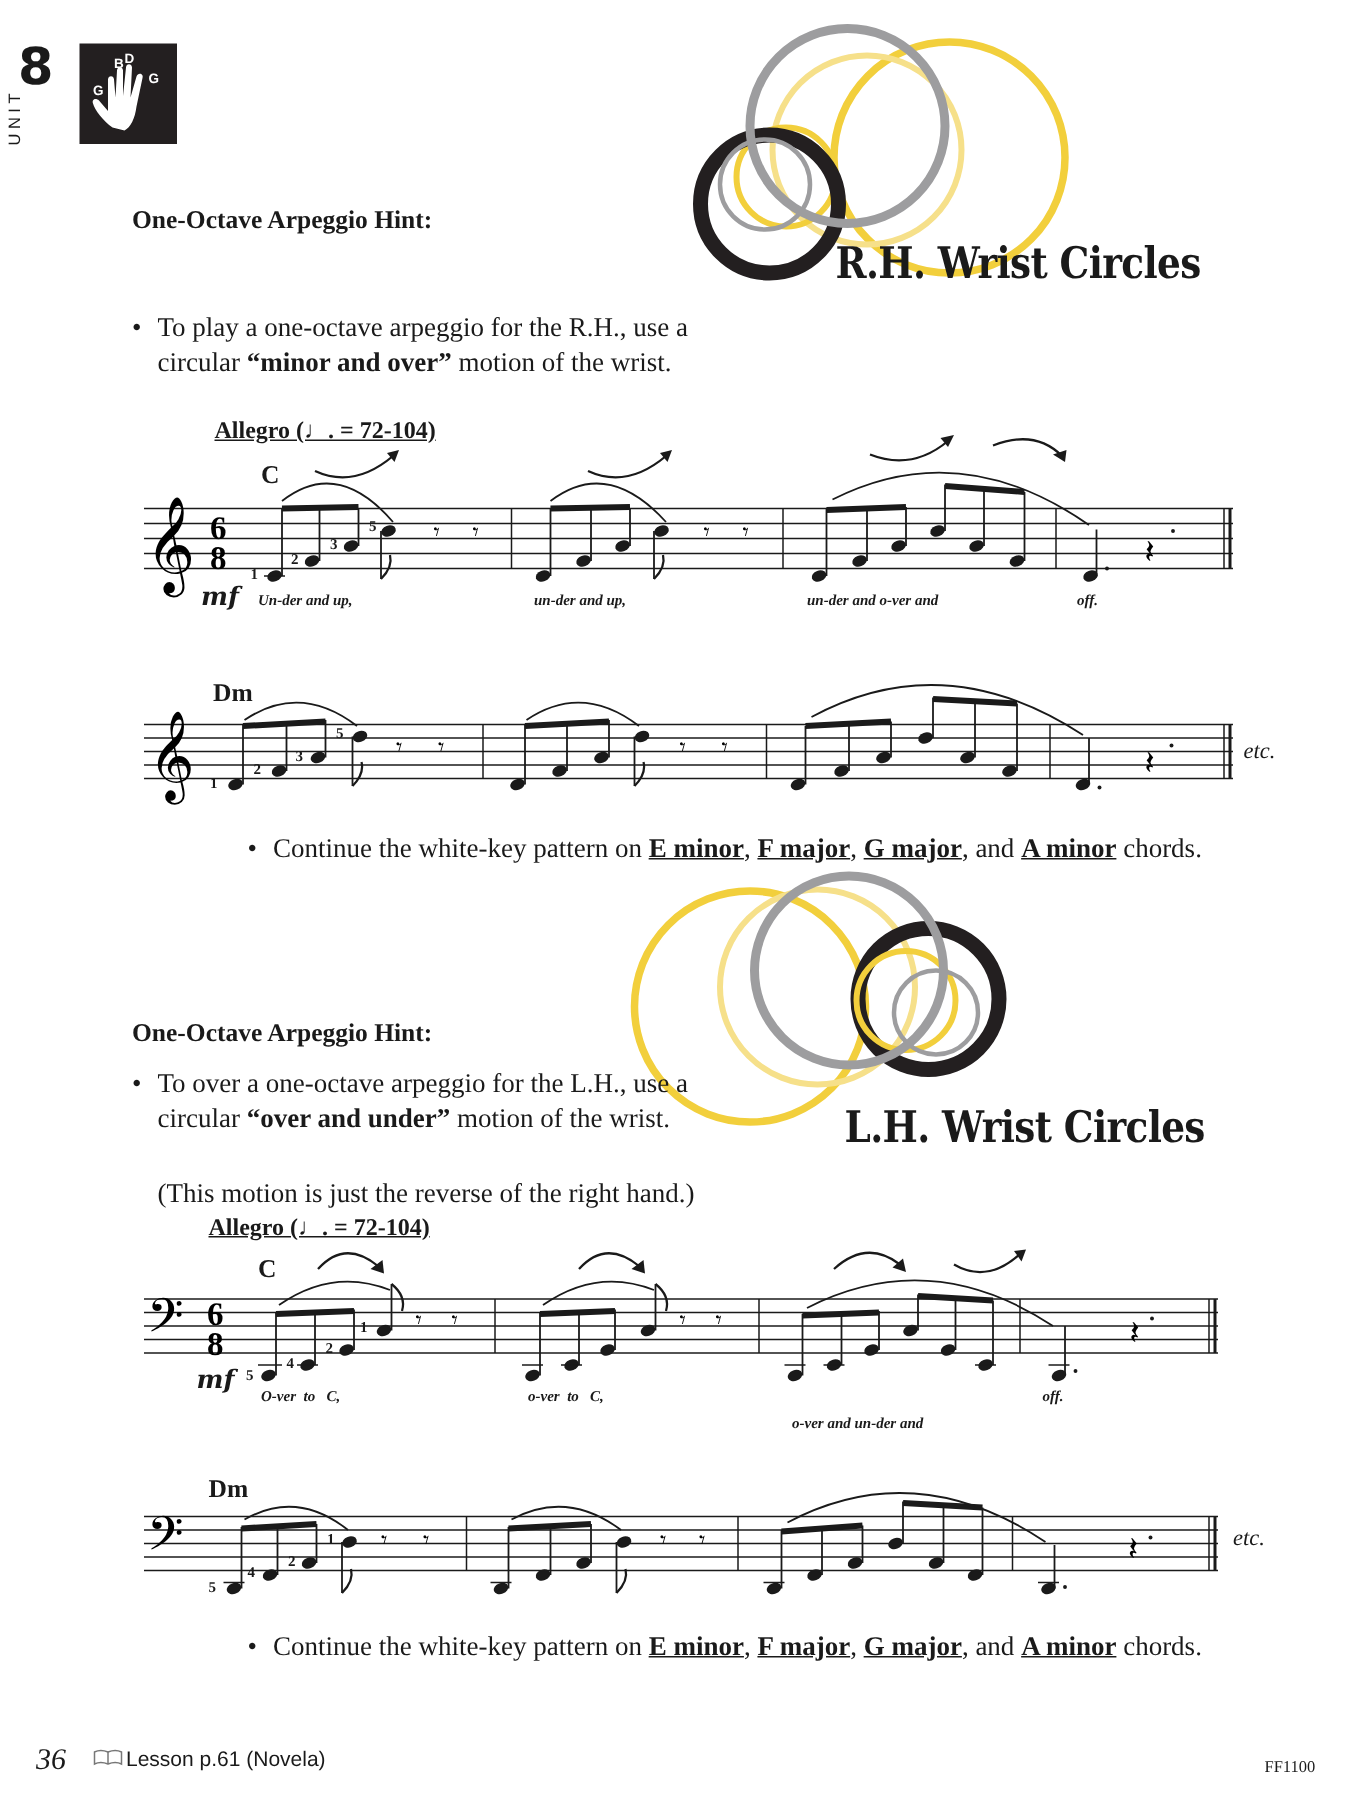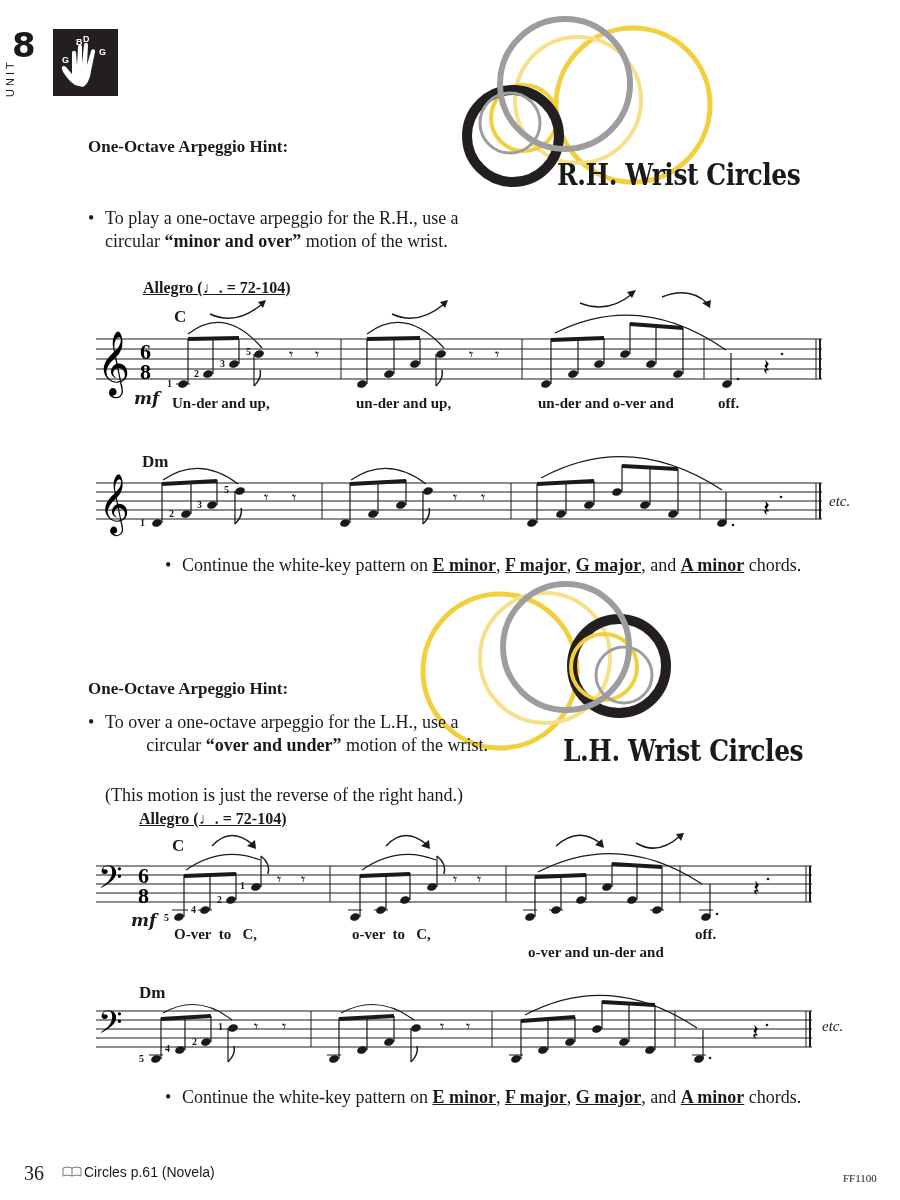--- a/index.html
+++ b/index.html
@@ -9,27 +9,27 @@
   .unit-num { left: 12px; top: 28px; font-family: "DejaVu Sans", sans-serif; font-weight: bold; font-size: 34px; line-height: 34px; color: #1a1a1a; }
   .unit-label { left: 4px; top: 74px; width: 30px; font-family: "Liberation Sans", sans-serif; font-size: 11px; letter-spacing: 3px; transform: rotate(-90deg); transform-origin: left top; color: #1a1a1a; }
   .unit-box { left: 53px; top: 29px; width: 65px; height: 67px; background: #231f20; }
   .hint-title { font-weight: bold; font-size: 17px; text-align: right; }
   .hint-text { font-size: 18px; line-height: 23px; }
   .hint-text b { font-weight: bold; }
   .bullet { display: inline-block; width: 17px; }
   .banner { font-family: "DejaVu Serif", serif; font-weight: bold; font-size: 29px; letter-spacing: -0.5px; transform: scaleX(0.86); transform-origin: left top; color: #1a1a1a; white-space: nowrap; }
   .tempo { font-weight: bold; font-size: 16px; text-decoration: underline; }
   .chord { font-weight: bold; font-size: 17px; }
-  .lyric { font-weight: bold; font-size: 15px; white-space: nowrap; }
+  .lyric { font-weight: bold; font-size: 10px; white-space: nowrap; font-style: italic; }
   .finger { font-weight: bold; font-size: 10px; }
   .dyn { font-family: "DejaVu Serif", serif; font-style: italic; font-weight: bold; font-size: 17px; }
   .etc { font-style: italic; font-size: 15px; }
   .continue { font-size: 18px; }
   .continue b { font-weight: bold; text-decoration: underline; }
-  .footer-page { left: 24px; top: 1162px; font-family: "Liberation Serif", serif; font-size: 20px; }
+  .footer-page { left: 24px; top: 1162px; font-family: "Liberation Serif", serif; font-size: 20px; font-style: italic; }
   .footer-ref { left: 62px; top: 1164px; font-family: "Liberation Sans", sans-serif; font-size: 14px; display: flex; align-items: center; gap: 2px; }
   .footer-code { left: 843px; top: 1172px; font-family: "Liberation Serif", serif; font-size: 11px; }
   svg { position: absolute; left: 0; top: 0; }
 </style>
 </head>
 <body>
 
 <div class="abs unit-num">8</div>
 <div class="abs unit-label" style="top:97px;">UNIT</div>
 <div class="abs unit-box">
@@ -249,21 +249,21 @@
   <circle cx="619" cy="666" r="47" fill="none" stroke="#231f20" stroke-width="10"></circle>
   <circle cx="604" cy="667" r="33" fill="none" stroke="#f2cf3c" stroke-width="4"></circle>
   <circle cx="624" cy="675" r="28" fill="none" stroke="#9d9d9f" stroke-width="3"></circle>
   <circle cx="566" cy="647" r="63" fill="none" stroke="#9d9d9f" stroke-width="6"></circle>
 </svg>
 <div class="abs banner" style="left:563px; top:734px;">L.H. Wrist Circles</div>
 
 <div class="abs hint-title" style="left:88px; top:679px;">One-Octave Arpeggio Hint:</div>
 <div class="abs hint-text" style="left:88px; top:711px; width:400px;">
   <div><span class="bullet">•</span><span>To over a one-octave arpeggio for the L.H., use a</span></div>
-  <div style="padding-left:17px;text-align:right;"><span>circular </span><b>“over and under”</b><span> motion of the wrist.</span></div>
+  <div style="padding-left:17px;"><span>circular </span><b>“over and under”</b><span> motion of the wrist.</span></div>
   <div style="padding-left:17px; margin-top:27px;">(This motion is just the reverse of the right hand.)</div>
 </div>
 
 <div class="abs tempo" style="left:139px; top:810px;">Allegro (♩. = 72-104)</div>
 <div class="abs chord" style="left:172px; top:836px;">C</div>
 
 <svg width="900" height="1200">
   <g stroke="#1a1a1a" stroke-width="1">
     <line x1="96" y1="866" x2="812" y2="866"></line>
       <line x1="96" y1="875" x2="812" y2="875"></line>
@@ -457,15 +457,15 @@
 <div class="abs continue" style="left:165px; top:1087px;">
   <span class="bullet">•</span><span>Continue the white-key pattern on </span><b>E minor</b>, <b>F major</b>, <b>G major</b>, and <b>A minor</b><span> chords.</span>
 </div>
 
 <div class="abs footer-page">36</div>
 <div class="abs footer-ref">
   <svg width="20" height="12" viewBox="0 0 20 12" style="position:static;">
     <path d="M1 2 Q5 0 10 2 Q15 0 19 2 L19 10 Q15 8 10 10 Q5 8 1 10 Z" fill="none" stroke="#777" stroke-width="1"></path>
     <line x1="10" y1="2" x2="10" y2="10" stroke="#777" stroke-width="1"></line>
   </svg>
-  <span>Circles p.61 (Novela)</span>
+  <span>Lesson p.61 (Novela)</span>
 </div>
 <div class="abs footer-code">FF1100</div>
 
 </body></html>

